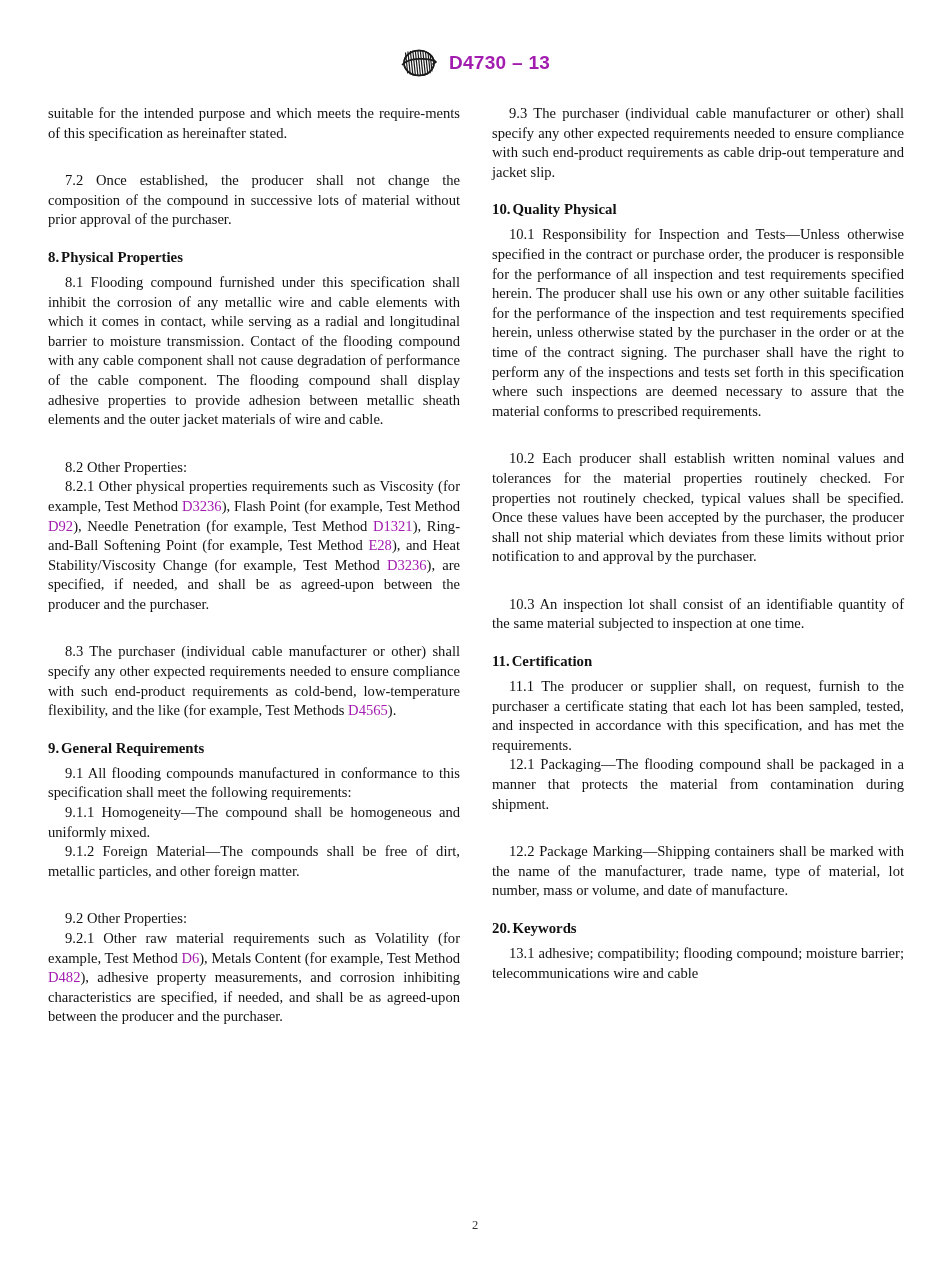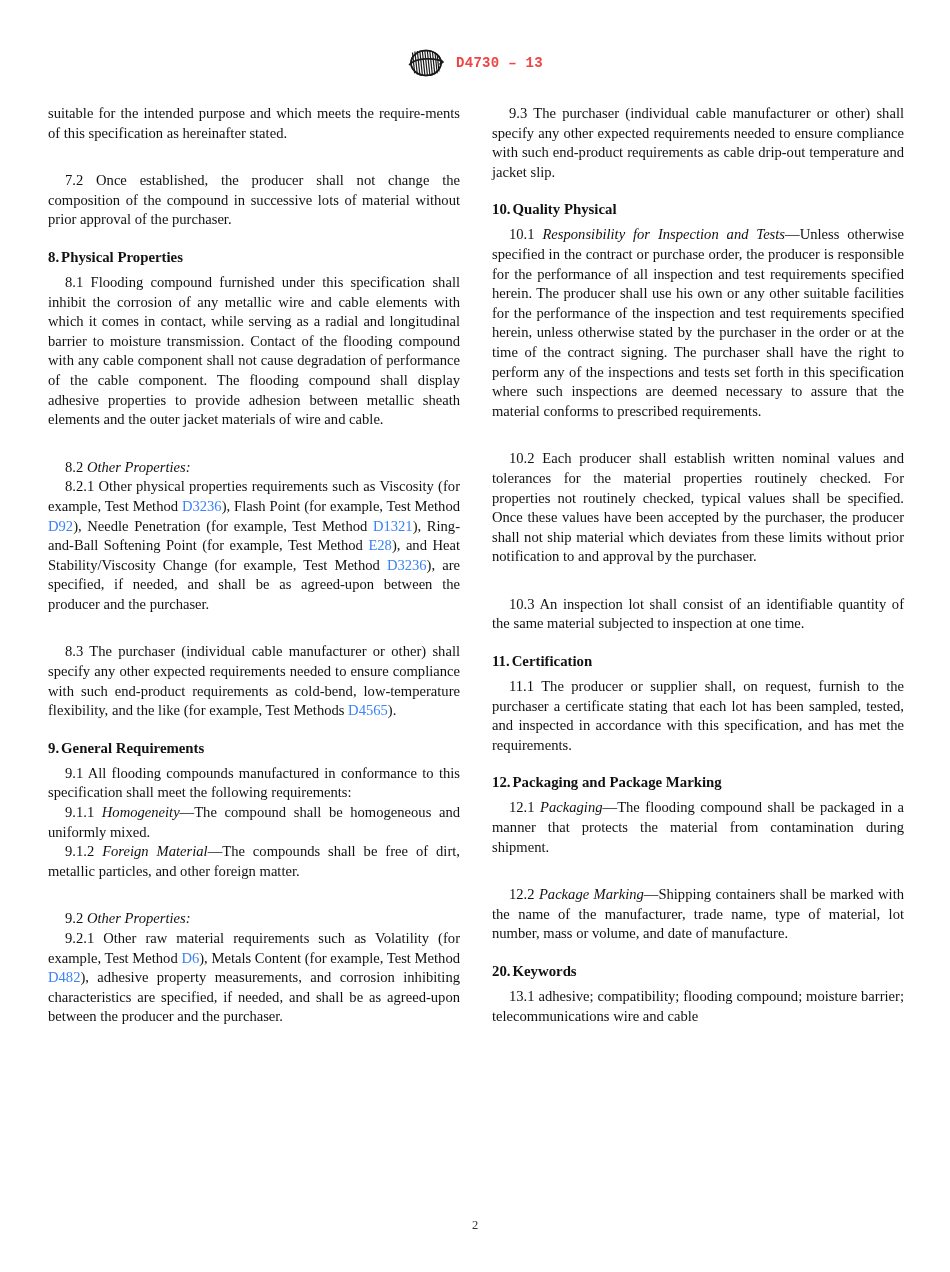--- a/index.html
+++ b/index.html
@@ -28,25 +28,25 @@
     justify-content: center;
     gap: 11px;
   }
   .astm-logo {
     display: block;
     width: 38px;
     height: 28px;
     flex: 0 0 auto;
   }
   .header-title {
-    font-family: Liberation Mono, monospace;
-    font-size: 14px;
+    font-family: Liberation Sans, sans-serif;
+    font-size: 19px;
     font-weight: bold;
     letter-spacing: 0.3px;
-    color: #ef4444;
+    color: #a21caf;
     white-space: nowrap;
   }
 
   
   .columns {
     position: absolute;
     top: 104px;
     left: 48px;
     width: 856px;
     display: flex;
@@ -82,24 +82,23 @@
     font-size: 14.8px;
     font-weight: bold;
     line-height: 19px;
     text-align: left;
   }
   h2.section-head .num {
     margin-right: 2px;
   }
 
   .ital {
-    font-style: italic;
   }
   .ref {
-    color: #3b82f6;
+    color: #a21caf;
     font-family: Liberation Serif, serif;
   }
 
   
   .page-number {
     position: absolute;
     left: 0;
     top: 1218px;
     width: 950px;
     text-align: center;
@@ -188,23 +187,20 @@
     <p class="body-par indent gap-before">10.2 Each producer shall establish written nominal values and tolerances for the material properties routinely checked. For properties not routinely checked, typical values shall be specified. Once these values have been accepted by the purchaser, the producer shall not ship material which deviates from these limits without prior notification to and approval by the purchaser.</p>
 
     <p class="body-par indent gap-before">10.3 An inspection lot shall consist of an identifiable quantity of the same material subjected to inspection at one time.</p>
 
     <h2 class="section-head">
       <span class="num">11.</span><span>Certification</span>
     </h2>
 
     <p class="body-par indent">11.1 The producer or supplier shall, on request, furnish to the purchaser a certificate stating that each lot has been sampled, tested, and inspected in accordance with this specification, and has met the requirements.</p>
 
-    <h2 class="section-head">
-      <span class="num">12.</span><span>Packaging and Package Marking</span>
-    </h2>
 
     <p class="body-par indent"><span>12.1</span> <span class="ital">Packaging</span><span>—The flooding compound shall be packaged in a manner that protects the material from contamination during shipment.</span></p>
 
     <p class="body-par indent gap-before"><span>12.2</span> <span class="ital">Package Marking</span><span>—Shipping containers shall be marked with the name of the manufacturer, trade name, type of material, lot number, mass or volume, and date of manufacture.</span></p>
 
     <h2 class="section-head">
       <span class="num">20.</span><span>Keywords</span>
     </h2>
 
     <p class="body-par indent">13.1 adhesive; compatibility; flooding compound; moisture barrier; telecommunications wire and cable</p>

